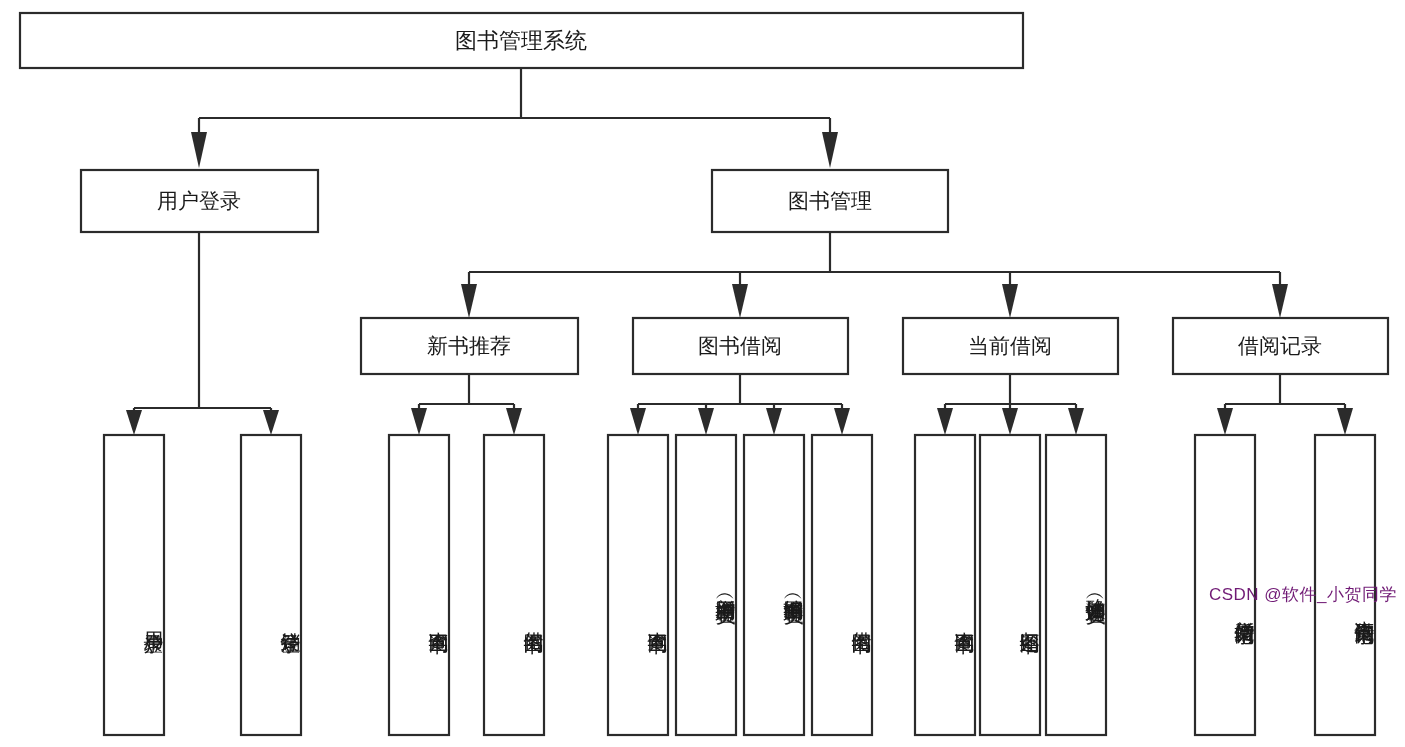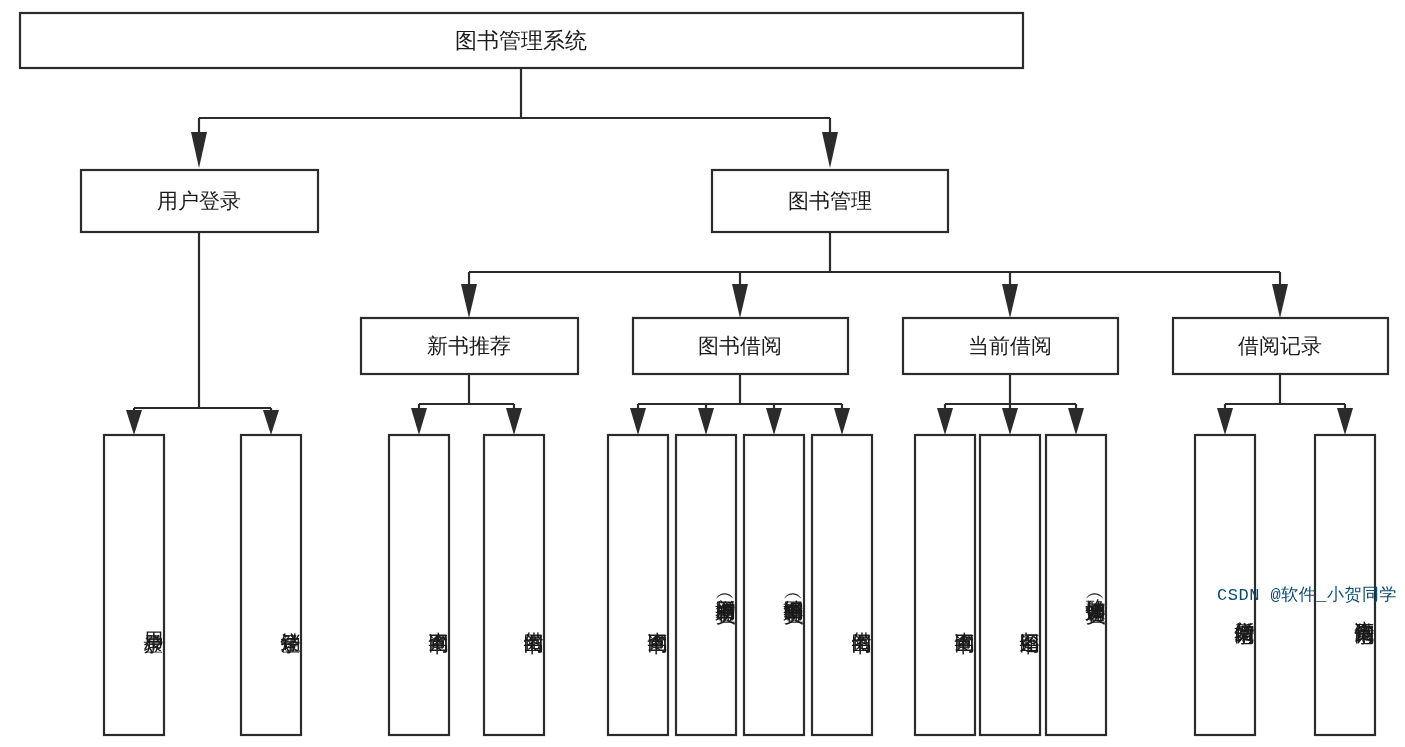--- a/index.html
+++ b/index.html
@@ -65,23 +65,23 @@
     color: #1a1a1a;
     letter-spacing: 1px;
     white-space: nowrap;
     pointer-events: none;
     text-align: center;
   }
   .watermark {
     position: absolute;
     right: 8px;
     bottom: 6px;
-    font-family: Liberation Mono, monospace;
+    font-family: Liberation Sans, sans-serif;
     font-size: 17px;
-    color: #0c4a6e;
+    color: #701a75;
     letter-spacing: 0.5px;
     white-space: nowrap;
   }
 </style>
 </head>
 <body>
 
 <div id="diagram-root">
 
   <svg class="diagram-svg" viewBox="0 0 1405 747" xmlns="http://www.w3.org/2000/svg">

